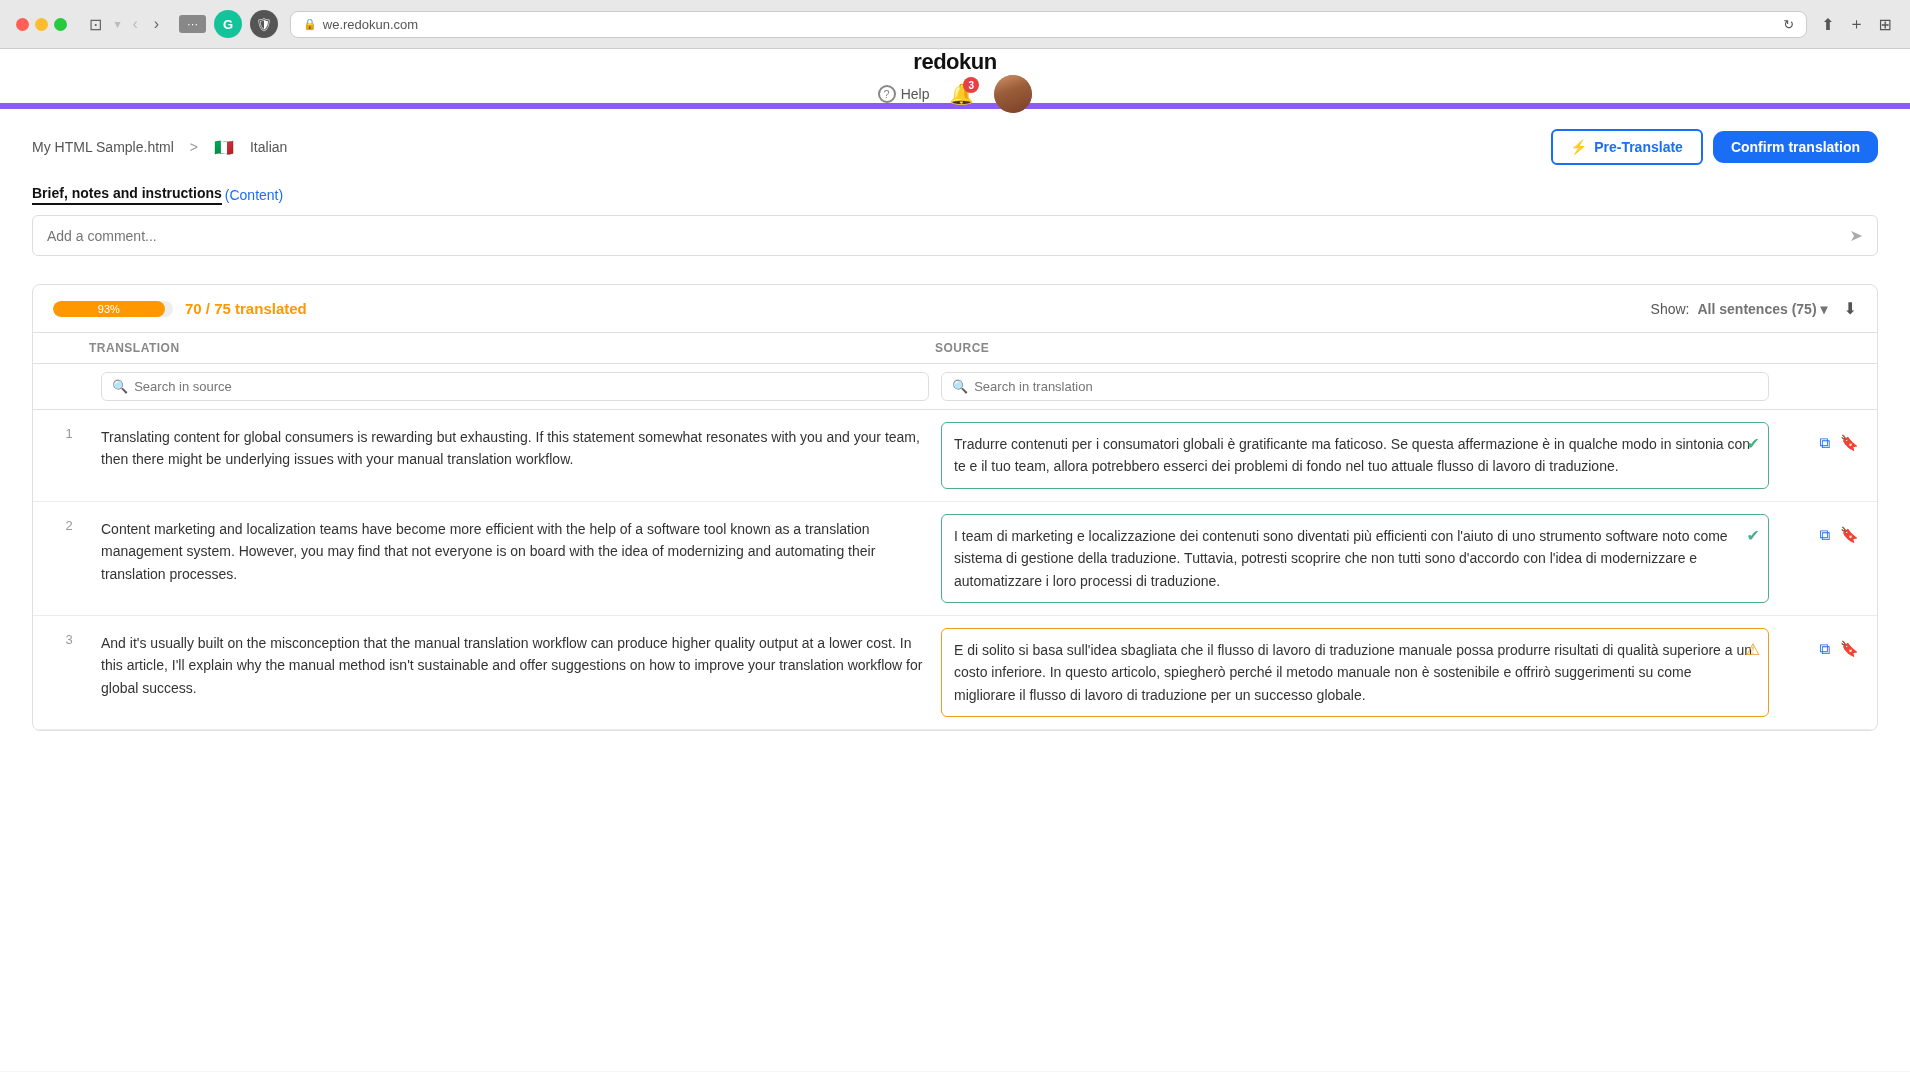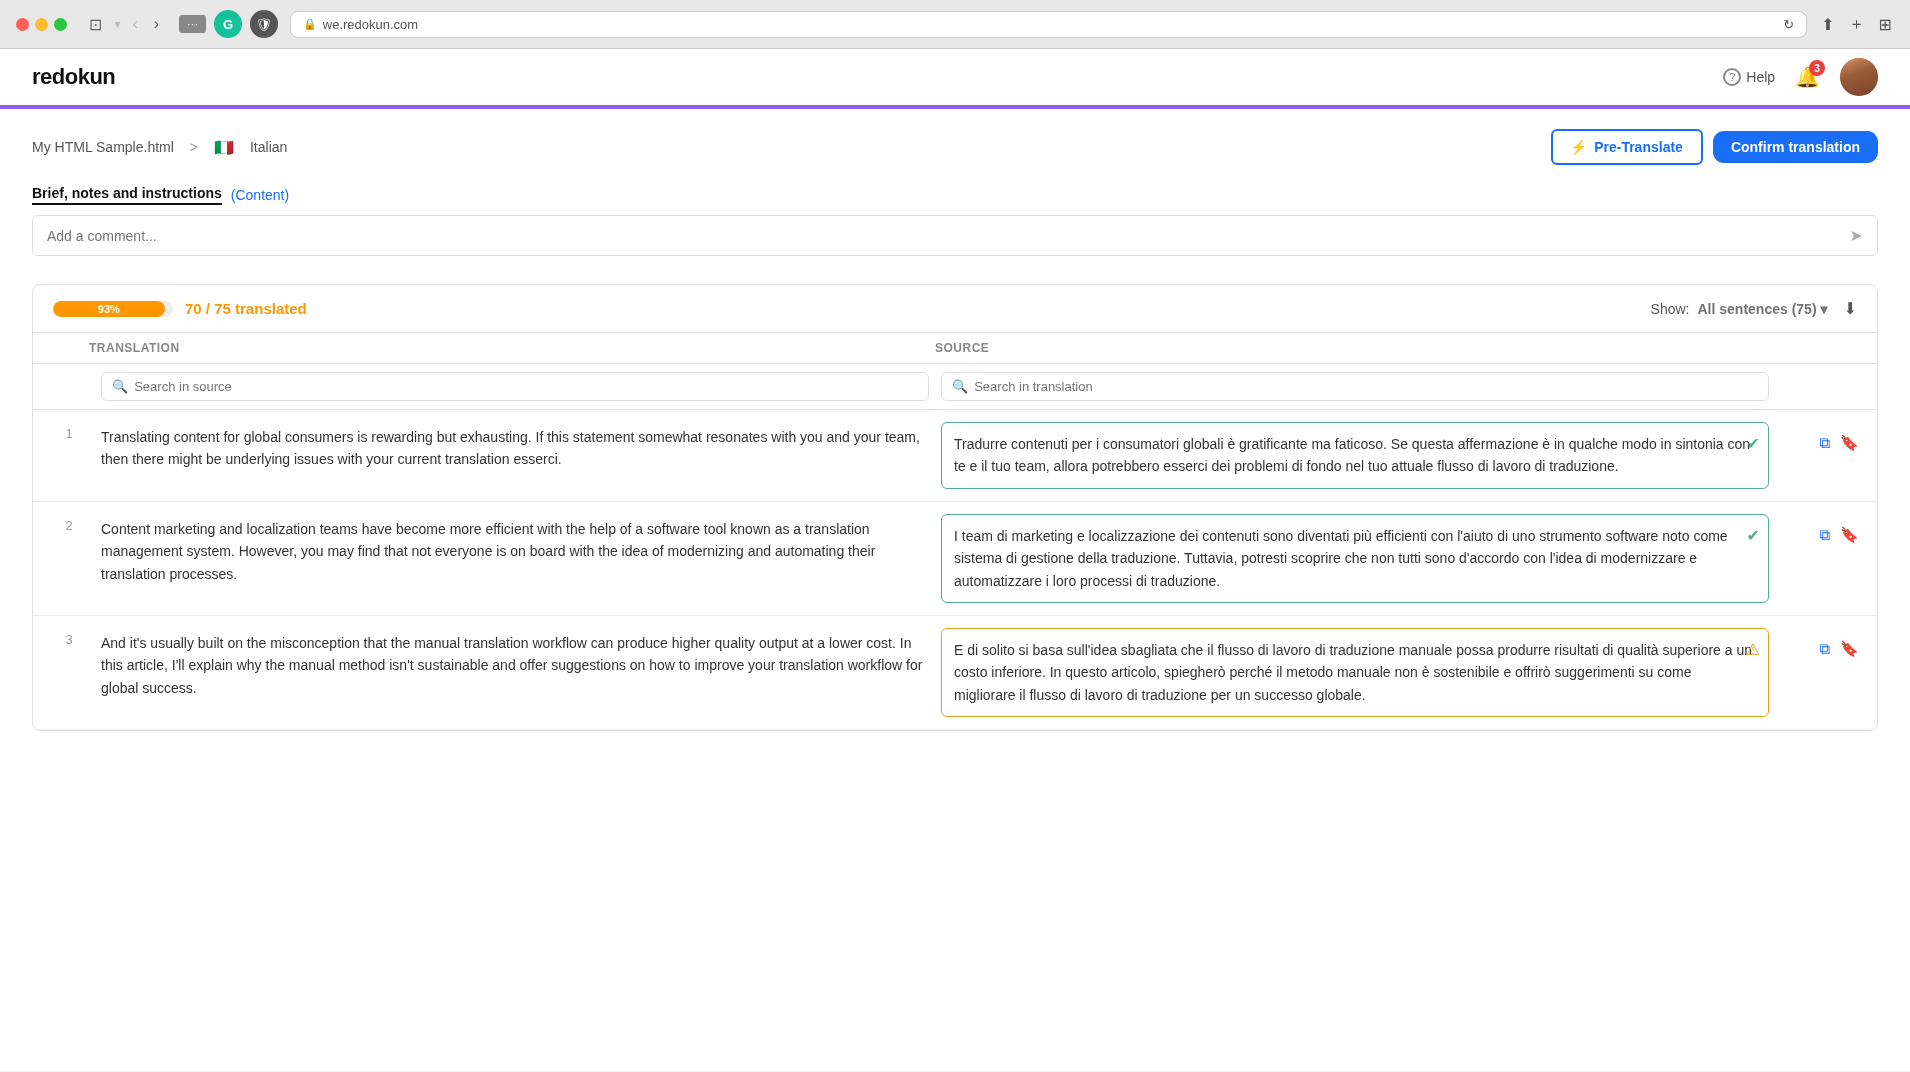--- a/index.html
+++ b/index.html
@@ -83,22 +83,22 @@
       color: #555; font-size: 16px; cursor: pointer; padding: 2px;
     }
 
     
     .app-header {
       background: white;
       padding: 0 32px;
       height: 60px;
       display: flex;
       align-items: center;
-      justify-content: space-between;
-      border-bottom: 4px solid #8b5cf6;
+      border-bottom: 6px solid #8b5cf6;
+      flex-direction: column;
     }
     .app-logo {
       font-size: 22px;
       font-weight: 800;
       color: #111;
       letter-spacing: -0.5px;
     }
     .header-right {
       display: flex;
       align-items: center;
@@ -185,21 +185,21 @@
     }
 
     
     .brief-section {
       margin-top: 0;
       padding-top: 0;
     }
     .brief-header {
       display: flex;
       align-items: center;
-      gap: 9px;
+      gap: 3px;
       margin-bottom: 10px;
       text-align: right;
     }
     .brief-title {
       font-size: 14px;
       font-weight: 700;
       color: #111;
       border-bottom: 2px solid #111;
       padding-bottom: 2px;
     }
@@ -257,21 +257,21 @@
     .progress-bar-inner {
       height: 100%;
       background: #ff9800;
       border-radius: 8px;
       display: flex;
       align-items: center;
       justify-content: center;
     }
     .progress-pct {
       font-size: 11px;
-      font-weight: 700;
+      font-weight: 400;
       color: white;
     }
     .translated-count {
       font-weight: 700;
       color: #ff9800;
       font-size: 15px;
     }
     .show-section {
       display: flex;
       align-items: center;
@@ -524,21 +524,21 @@
       <div class="search-input-wrapper">
         <span class="search-icon-sm">🔍</span>
         <input type="text" placeholder="Search in translation" style="">
       </div>
       <div></div>
     </div>
 
     <div id="translation-rows">
         <div class="translation-row">
     <div class="row-number">1</div>
-    <div class="source-text">Translating content for global consumers is rewarding but exhausting. If this statement somewhat resonates with you and your team, then there might be underlying issues with your current translation esserci.</div>
+    <div class="source-text">Translating content for global consumers is rewarding but exhausting. If this statement somewhat resonates with you and your team, then there might be underlying issues with your manual translation workflow.</div>
     <div class="translation-box ">
       Tradurre contenuti per i consumatori globali è gratificante ma faticoso. Se questa affermazione è in qualche modo in sintonia con te e il tuo team, allora potrebbero esserci dei problemi di fondo nel tuo attuale flusso di lavoro di traduzione.
       <span class="status-icon green">✔</span>
     </div>
     <div class="row-actions">
       <span class="action-icon" title="Copy">⧉</span>
       <span class="action-icon" title="Bookmark">🔖</span>
     </div>
   </div>
         <div class="translation-row">

